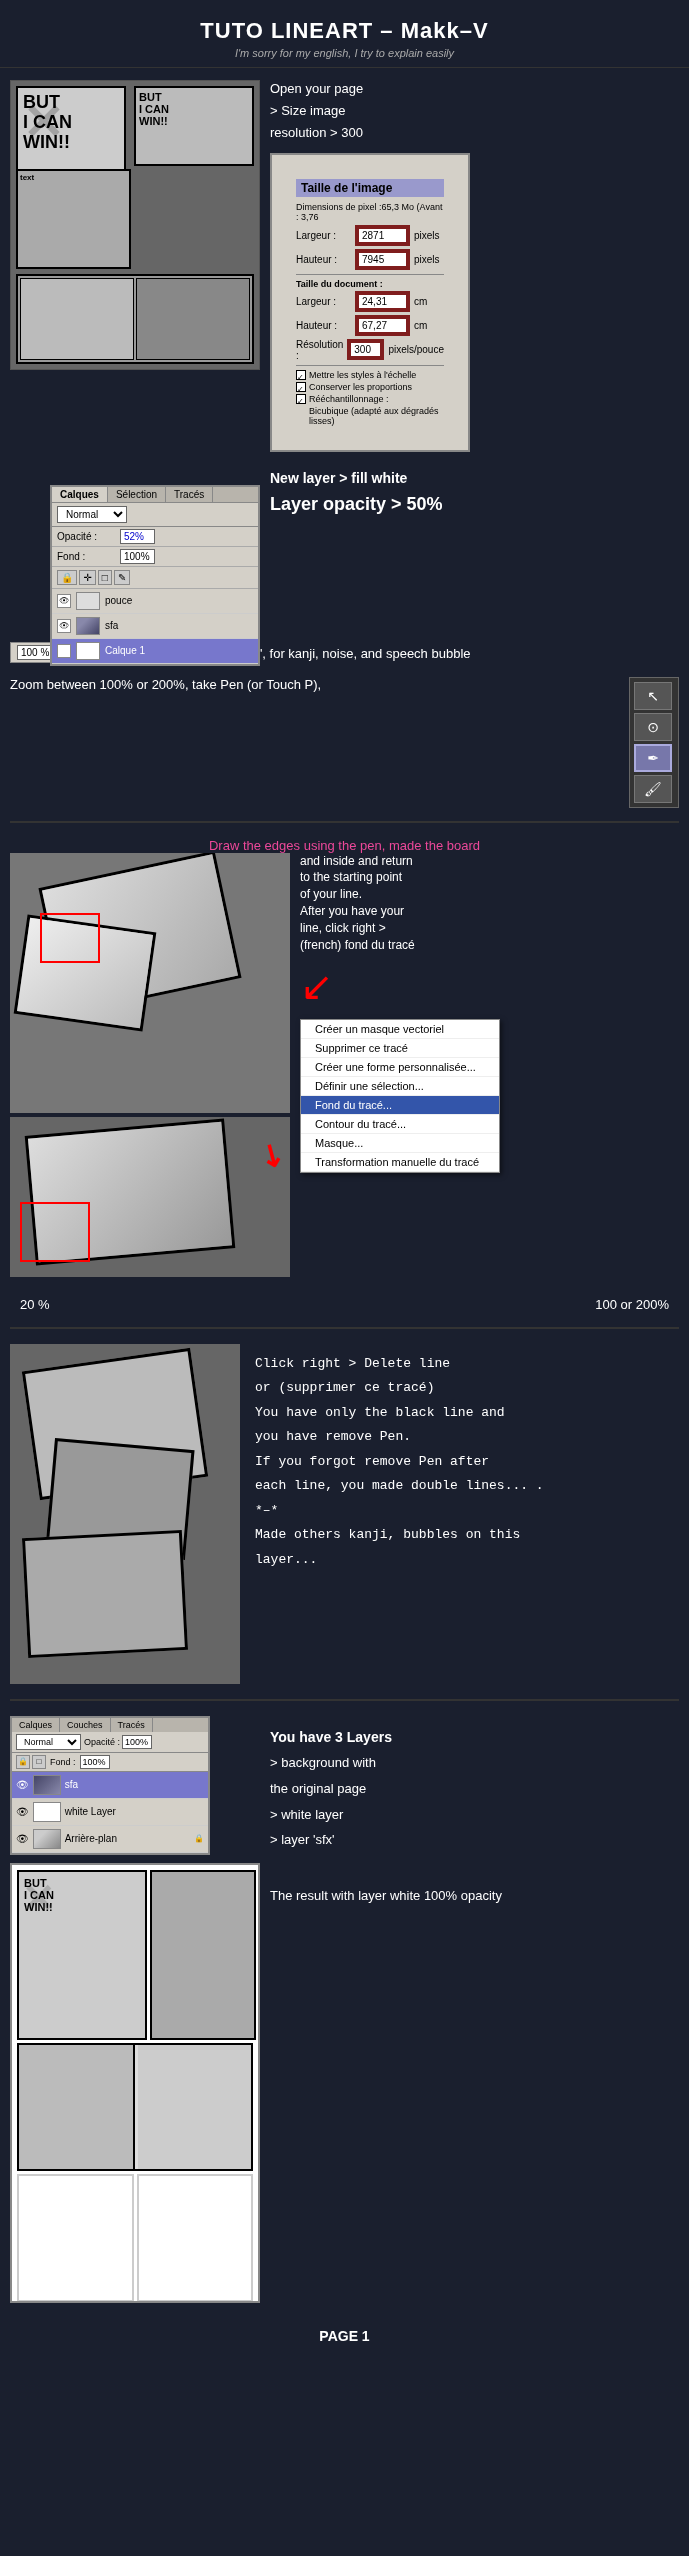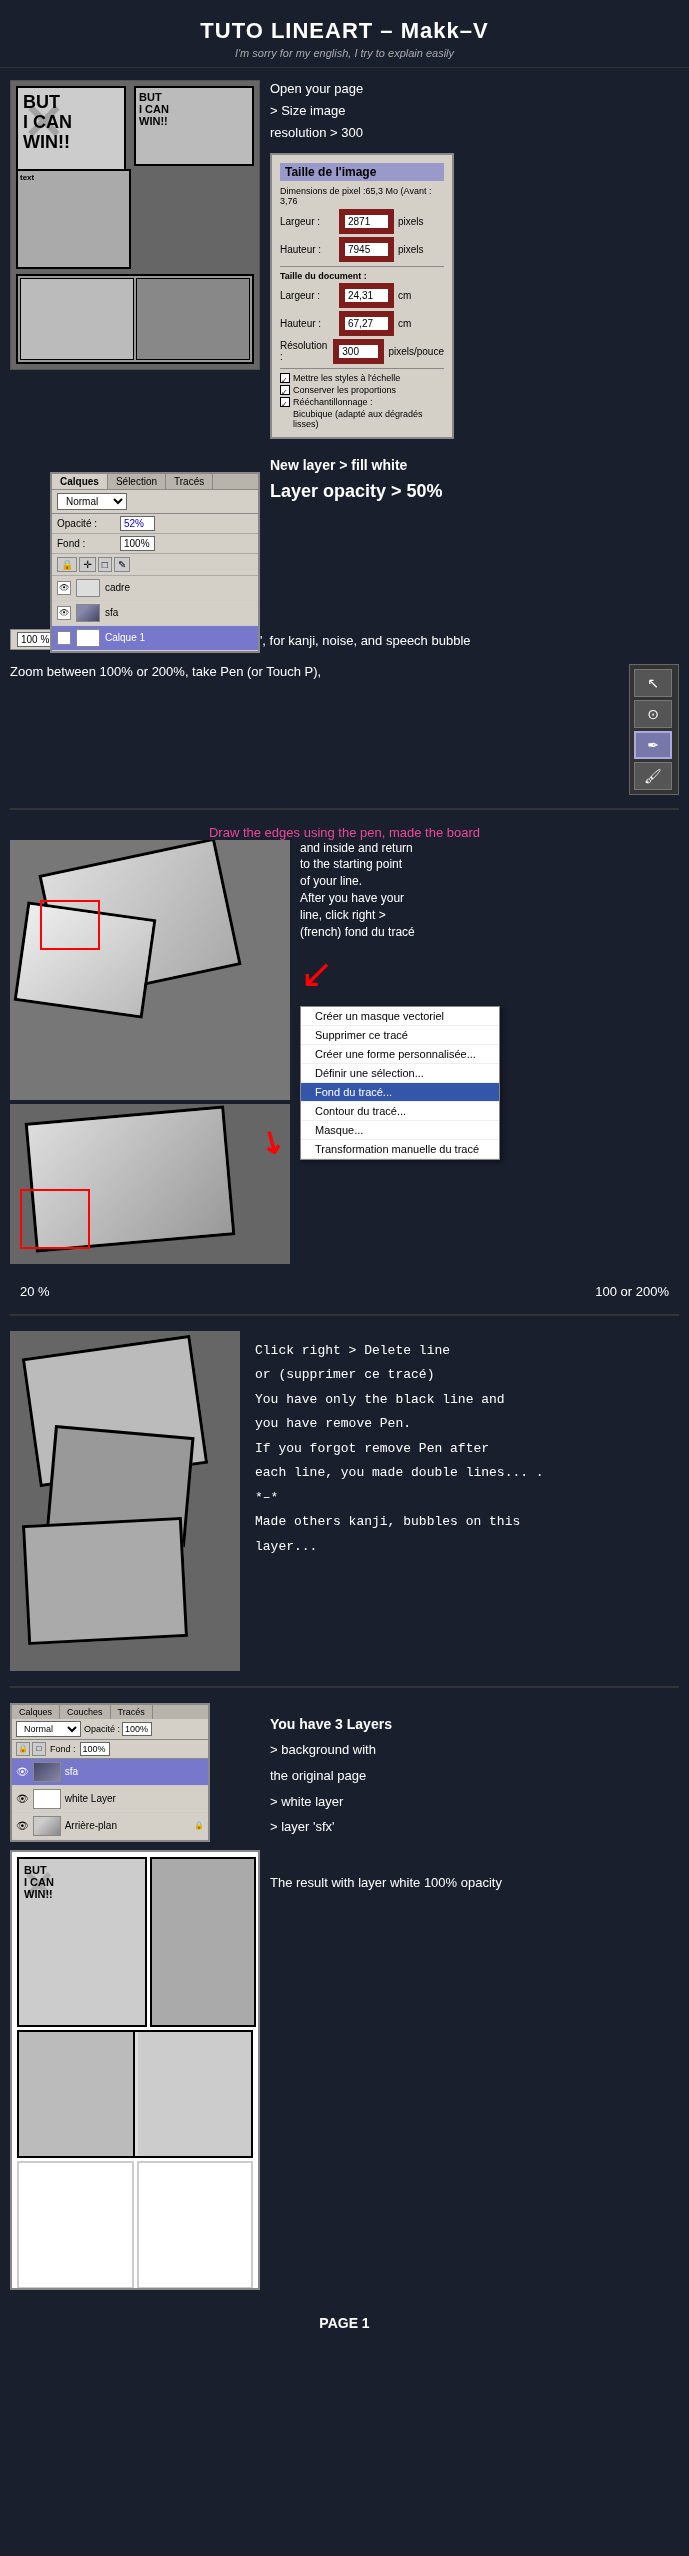--- a/index.html
+++ b/index.html
@@ -69,22 +69,22 @@
 
     .instruction-text {
       font-size: 13px;
       color: #ffffff;
       line-height: 1.4;
     }
 
     .taille-panel {
       background: #d4d0c8;
       border: 2px solid #888;
-      padding: 8px;
-      width: 184px;
+      padding: 24px;
+      width: 200px;
       margin-top: 6px;
       color: #000;
       font-size: 10px;
     }
 
     .taille-panel-title {
       font-size: 12px;
       font-weight: bold;
       color: #000;
       background: #9999cc;
@@ -100,21 +100,21 @@
     }
 
     .taille-label {
       font-size: 10px;
       color: #000;
       width: 55px;
     }
 
     .taille-input {
       background: #fff;
-      border: 6px solid #7f1d1d;
+      border: 4px solid #7f1d1d;
       padding: 1px 3px;
       font-size: 10px;
       color: #000;
       width: 55px;
     }
 
     .taille-unit {
       font-size: 10px;
       color: #000;
     }
@@ -750,21 +750,21 @@
 
           <div style="display:flex;gap:2px;padding:3px 5px;border-bottom:1px solid #aaa;">
             <span style="font-size:10px;background:#ccc;border:1px solid #888;padding:1px 3px;">🔒</span>
             <span style="font-size:10px;background:#ccc;border:1px solid #888;padding:1px 3px;">✛</span>
             <span style="font-size:10px;background:#ccc;border:1px solid #888;padding:1px 3px;">□</span>
             <span style="font-size:10px;background:#ccc;border:1px solid #888;padding:1px 3px;">✎</span>
           </div>
           <div class="layer-item">
             <span class="layer-eye">👁</span>
             <span class="layer-thumb"></span>
-            <span class="layer-name">cadre</span>
+            <span class="layer-name">pouce</span>
           </div>
           <div class="layer-item">
             <span class="layer-eye">👁</span>
             <span class="layer-thumb colored"></span>
             <span class="layer-name">sfa</span>
           </div>
           <div class="layer-item active">
             <span class="layer-eye">👁</span>
             <span class="layer-thumb white"></span>
             <span class="layer-name" style="color:#fff;">Calque 1</span>

